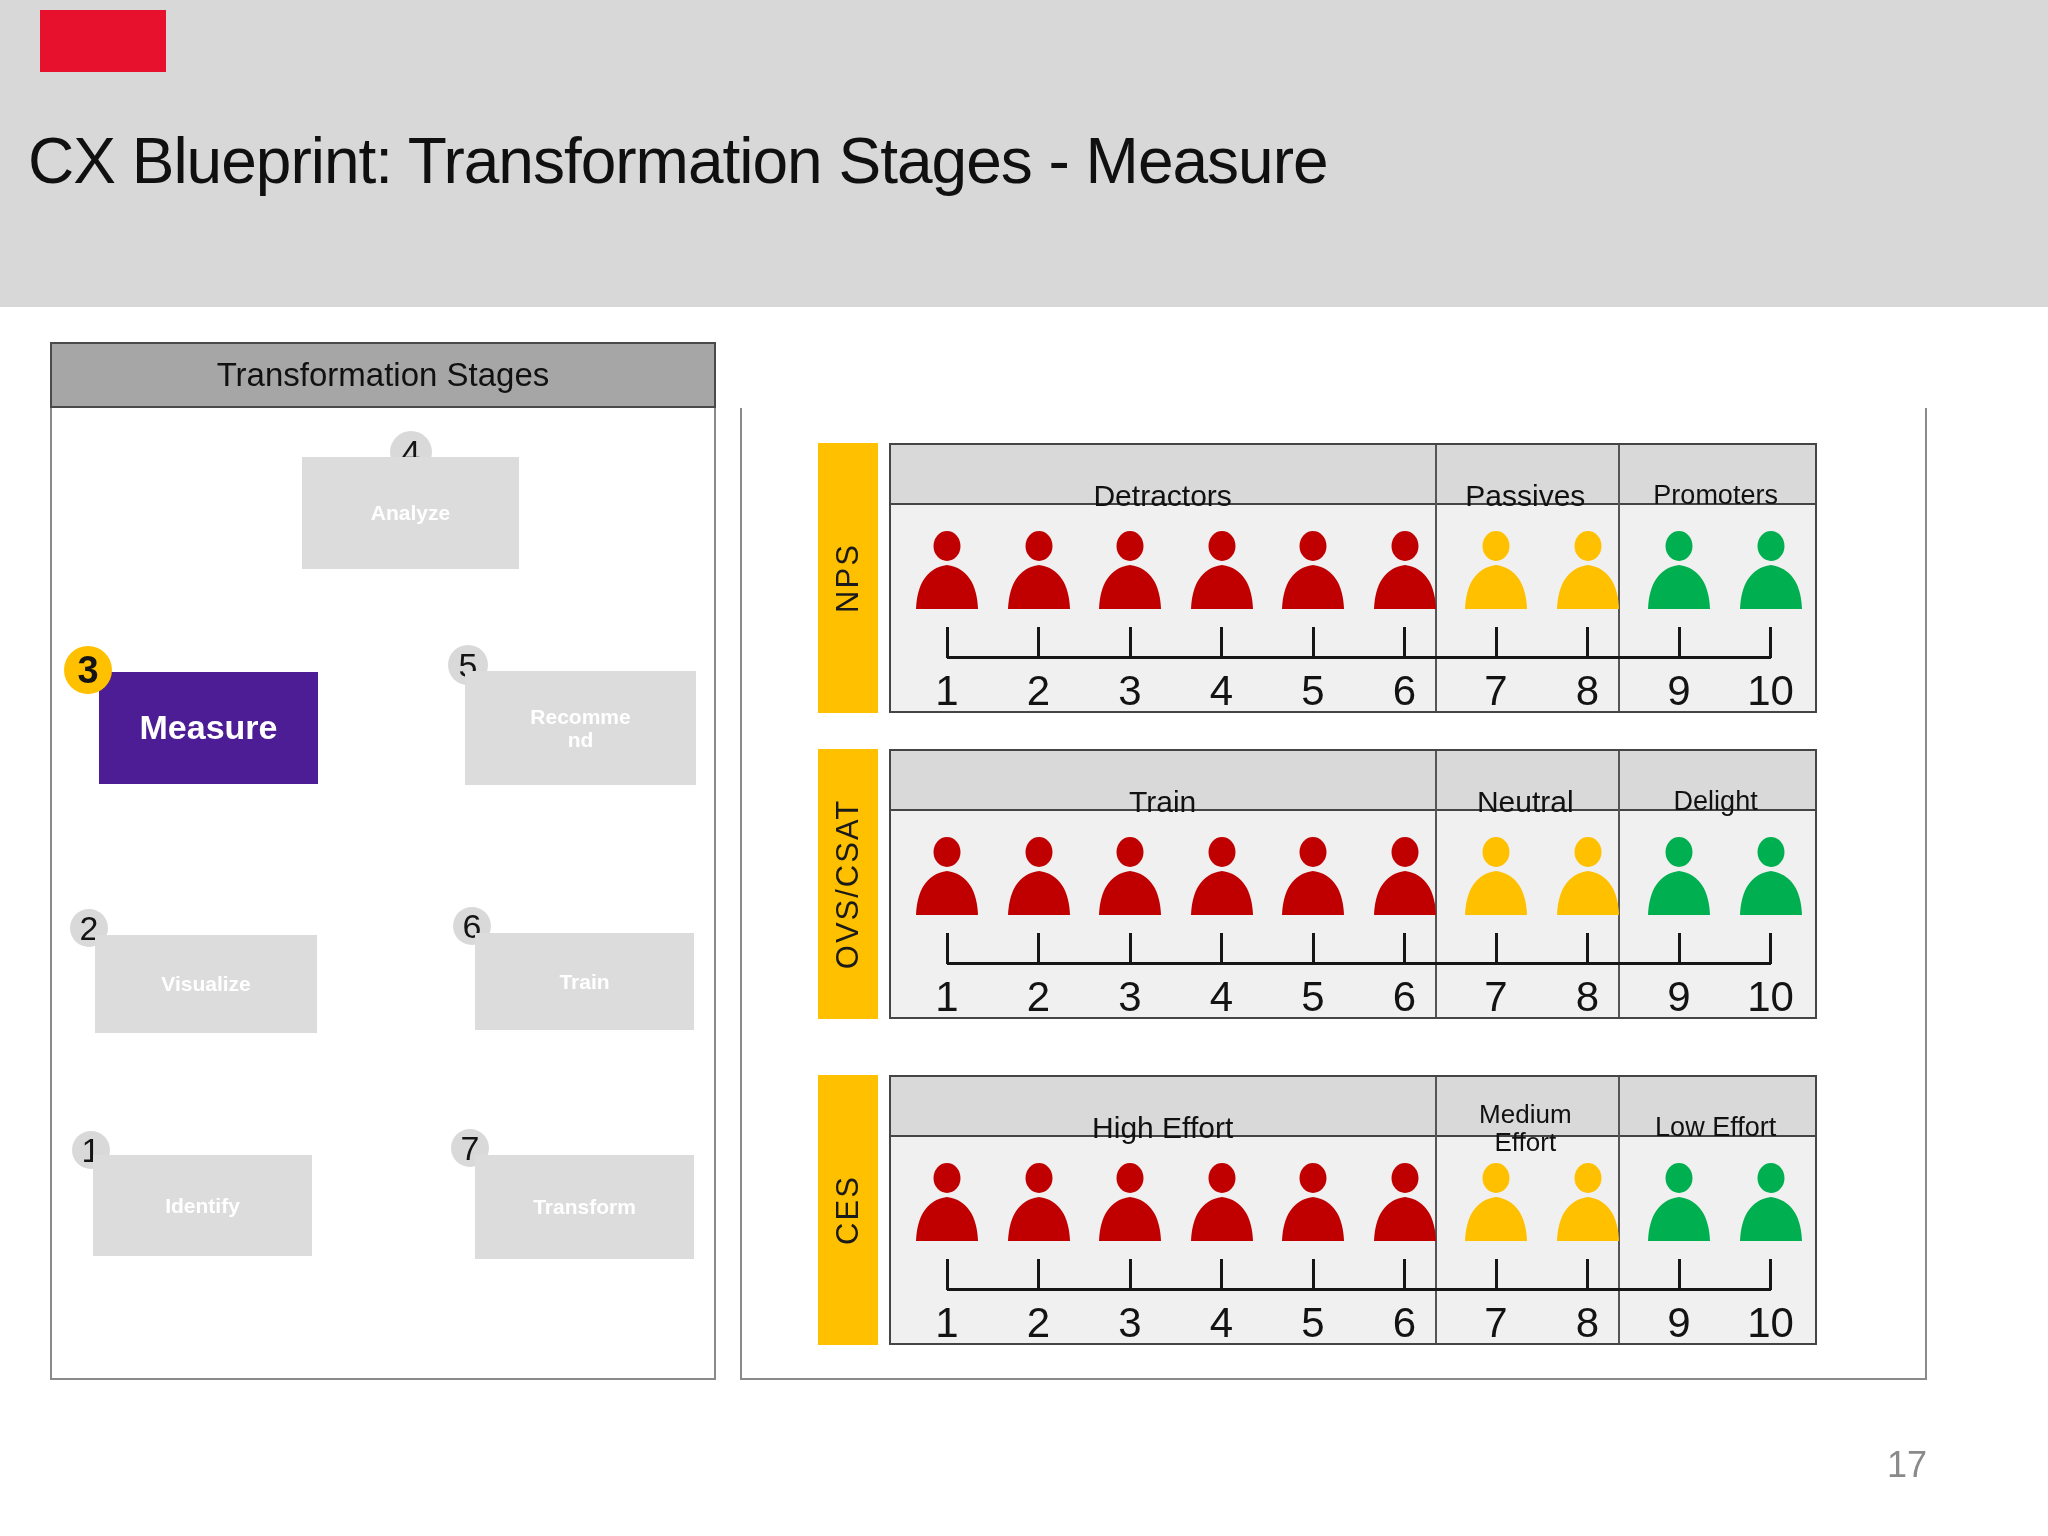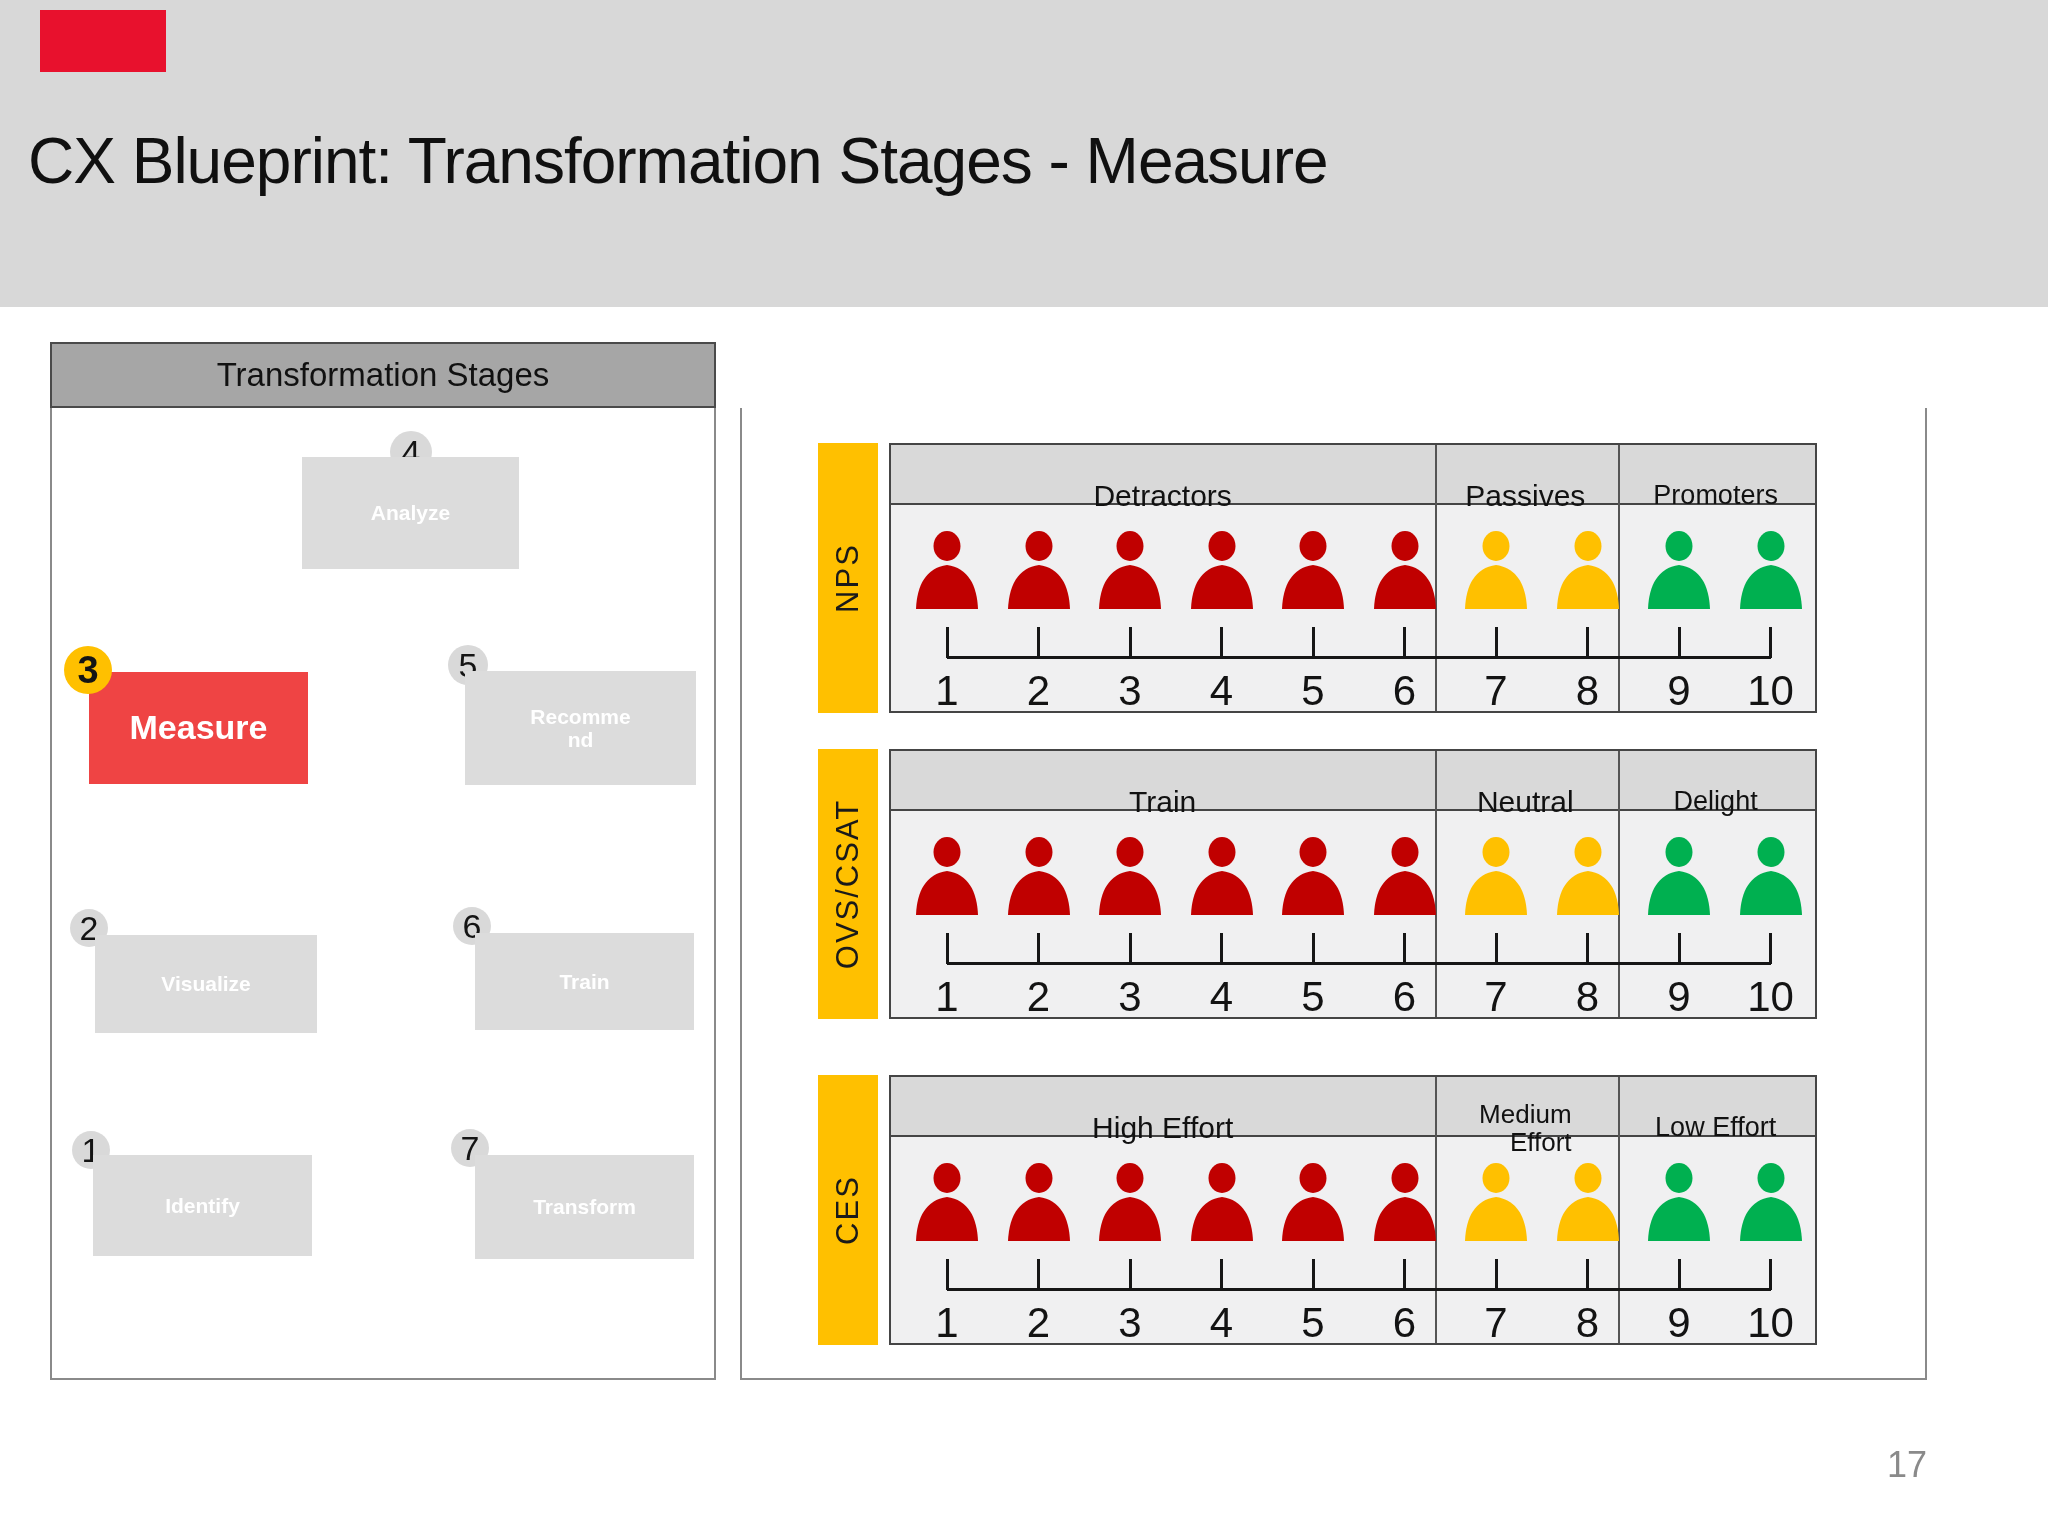--- a/index.html
+++ b/index.html
@@ -44,21 +44,21 @@
   .b7{left:451px;top:1129px;width:38px;height:38px;}
   
   .metric{position:absolute;left:0;top:0;}
   .ybar{position:absolute;left:818px;width:60px;height:270px;background:#ffc000;
         display:flex;align-items:center;justify-content:center;}
   .ylab{transform:rotate(-90deg);white-space:nowrap;font-size:31px;letter-spacing:2px;color:#1a1a1a;}
   .mtable{position:absolute;left:889px;width:928px;height:270px;background:#f0f0f1;
           border:2px solid #454545;box-sizing:border-box;}
   .mhead{position:absolute;left:0;top:0;width:100%;height:60px;background:#d9d9d9;
          border-bottom:2px solid #454545;box-sizing:border-box;display:flex;}
-  .mcell{display:flex;align-items:center;justify-content:center;text-align:right;
+  .mcell{display:flex;align-items:center;justify-content:center;text-align:center;
          font-size:30px;color:#111;white-space:pre-line;line-height:1.08;margin-top:44px;}
   .mcell:nth-child(1){flex-basis:58.8%;}
   .mcell:nth-child(2){flex-basis:19.7%;}
   .mcell:nth-child(3){flex-basis:21.5%;font-size:27px;}
   .mcell.wrap{font-size:26px;}
   .vdiv{position:absolute;top:0;width:2px;height:266px;background:#555;}
   .vdiv.d1{left:544px;}
   .vdiv.d2{left:727px;}
   .person{position:absolute;width:66px;height:78px;top:86px;}
   .tick{position:absolute;top:182px;width:3px;height:31px;background:#161616;}
@@ -86,21 +86,21 @@
     <polygon points="420,1180 358,1180 358,1152 310,1196 358,1242 358,1217 420,1217" fill="#d6d6d6"></polygon>
   </svg>
 
   <div id="lp-header" class="panel-header">
     <span>Transformation Stages</span>
   </div>
   <div id="lp-body" class="panel-body"></div>
 
   <div class="stage-box s1">Identify</div>
   <div class="stage-box s2">Visualize</div>
-  <div class="stage-box s3 active" style="background: #ef4444;">Measure</div>
+  <div class="stage-box s3 active" style="background: #4c1d95; margin-left: 10px;">Measure</div>
   <div class="stage-box s4">Analyze</div>
   <div class="stage-box s5">Recomme
 nd</div>
   <div class="stage-box s6">Train</div>
   <div class="stage-box s7">Transform</div>
 
   <div class="badge b1">1</div>
   <div class="badge b2">2</div>
   <div class="badge b3 active" style="background: rgb(255, 192, 0);">3</div>
   <div class="badge b4">4</div>

